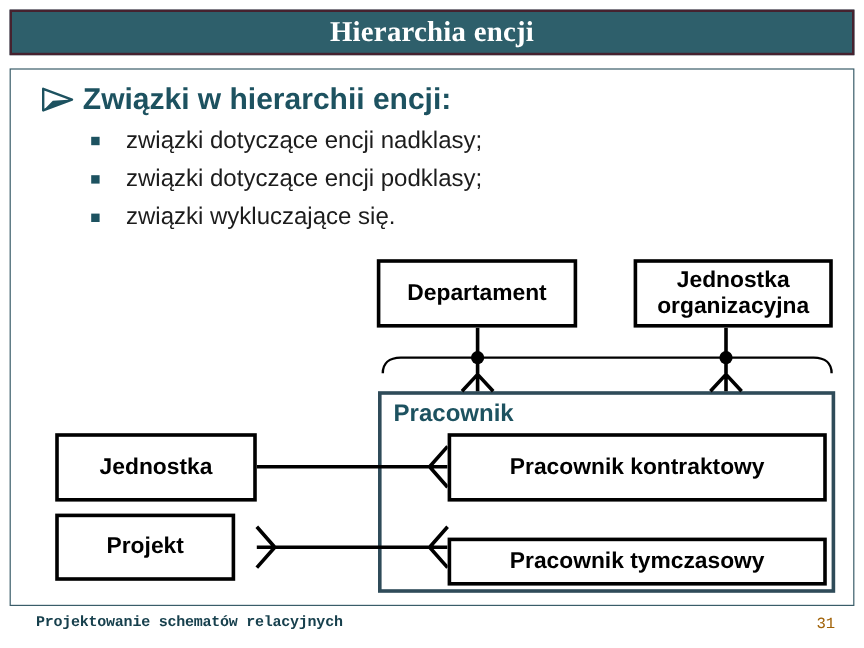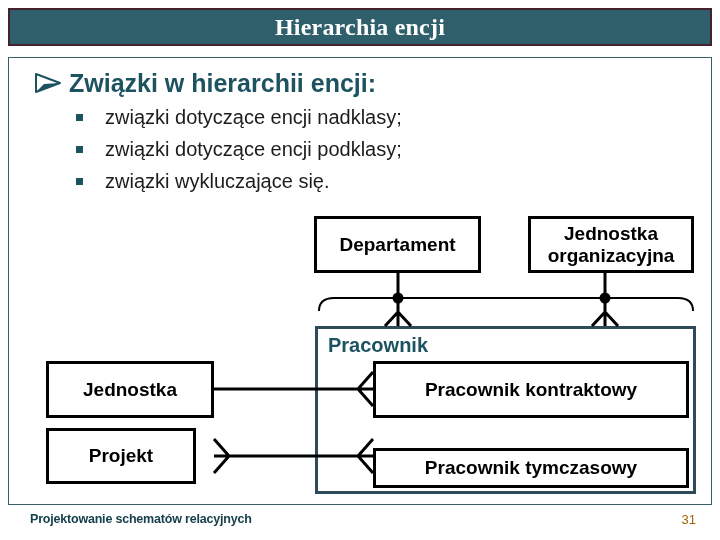--- a/index.html
+++ b/index.html
@@ -48,21 +48,21 @@
     box-sizing: border-box; border: 3px solid #2F4B59; background: #ffffff; z-index: 1;
   }
   .container-label {
     position: absolute; left: 10px; top: 5px;
     color: #1D5260; font-weight: bold; font-size: 20px; text-align: center;
   }
   
   .footer {
     position: absolute; left: 0; top: 505px; width: 720px; height: 35px;
     box-sizing: border-box; padding: 7px 24px 0 30px;
-    display: flex; justify-content: space-between; align-items: flex-start;
+    display: flex; justify-content: space-between; align-items: flex-start; font-family: Liberation Mono, monospace;
   }
   .f-left { color: #17404D; font-weight: bold; font-size: 12.5px; letter-spacing: -0.2px; }
   .f-page { color: #a16207; font-size: 13px; }
 </style>
 </head>
 <body>
 
 <div class="slide">
 
   <header class="titlebar">

